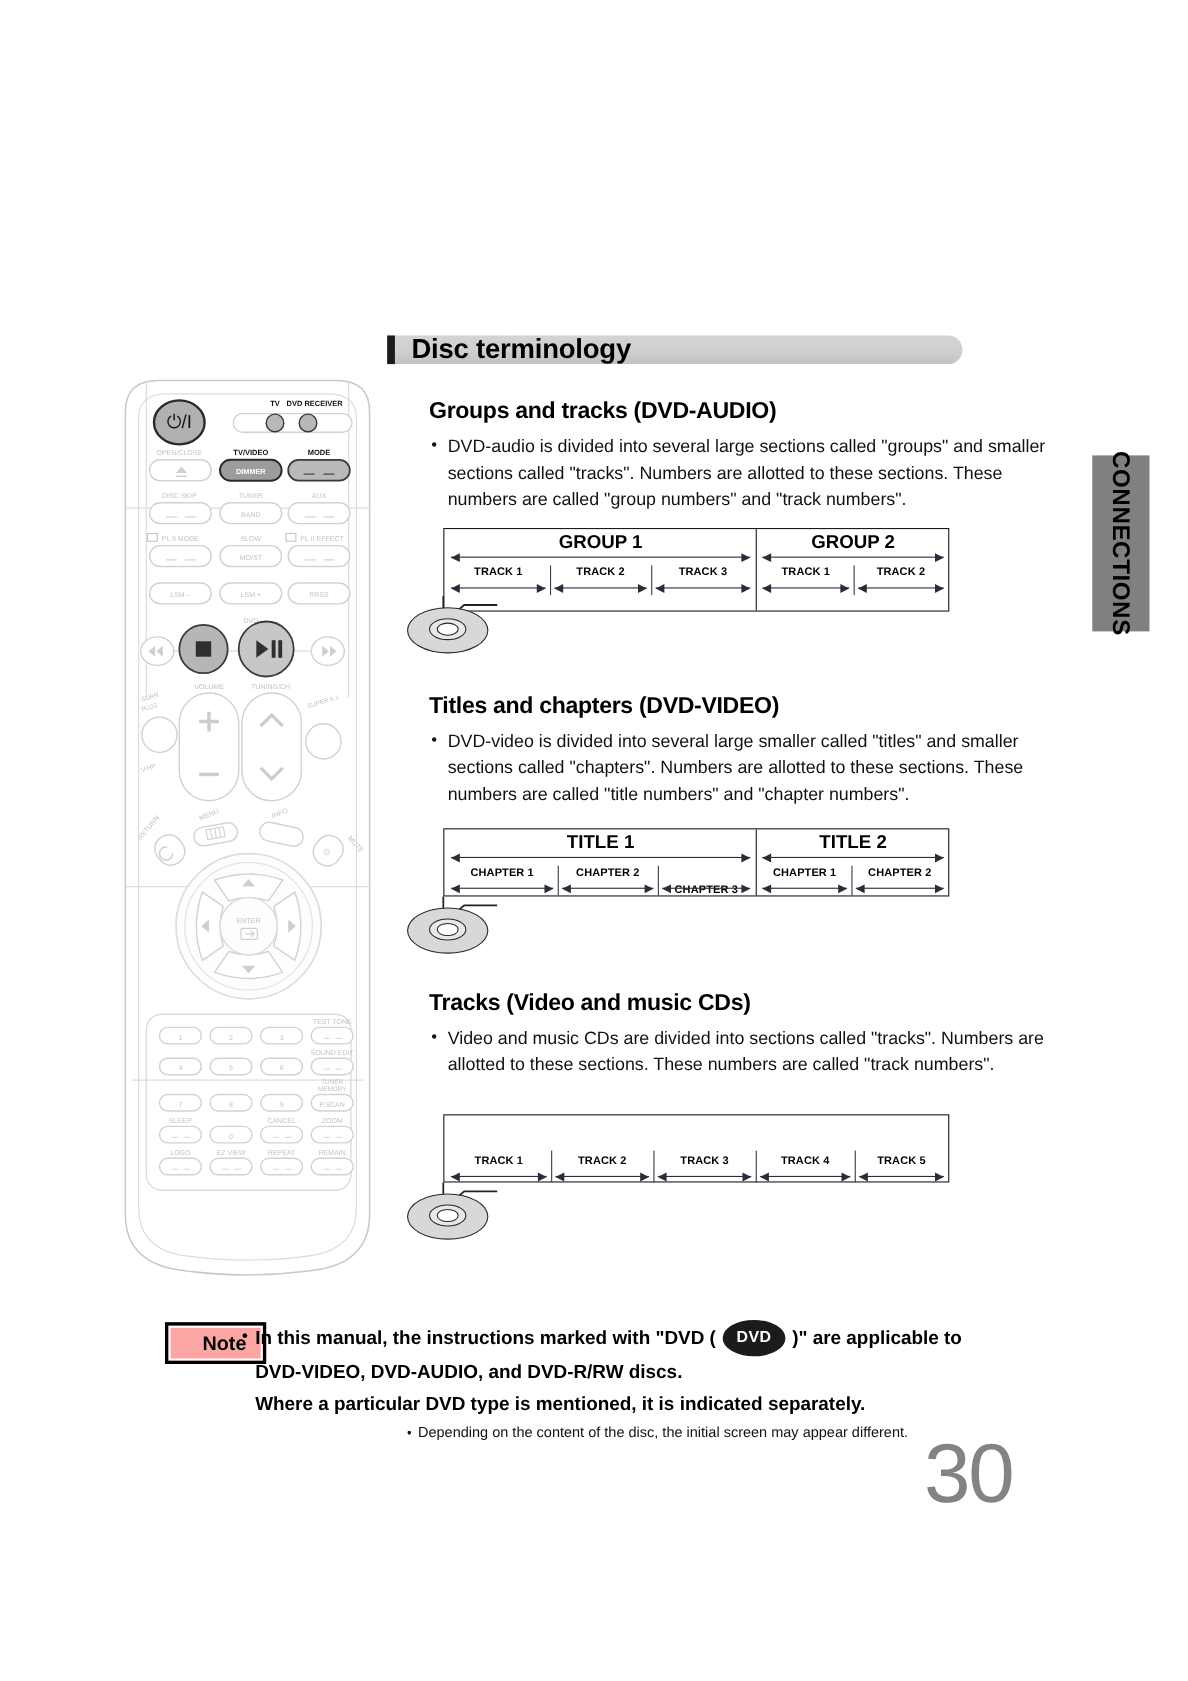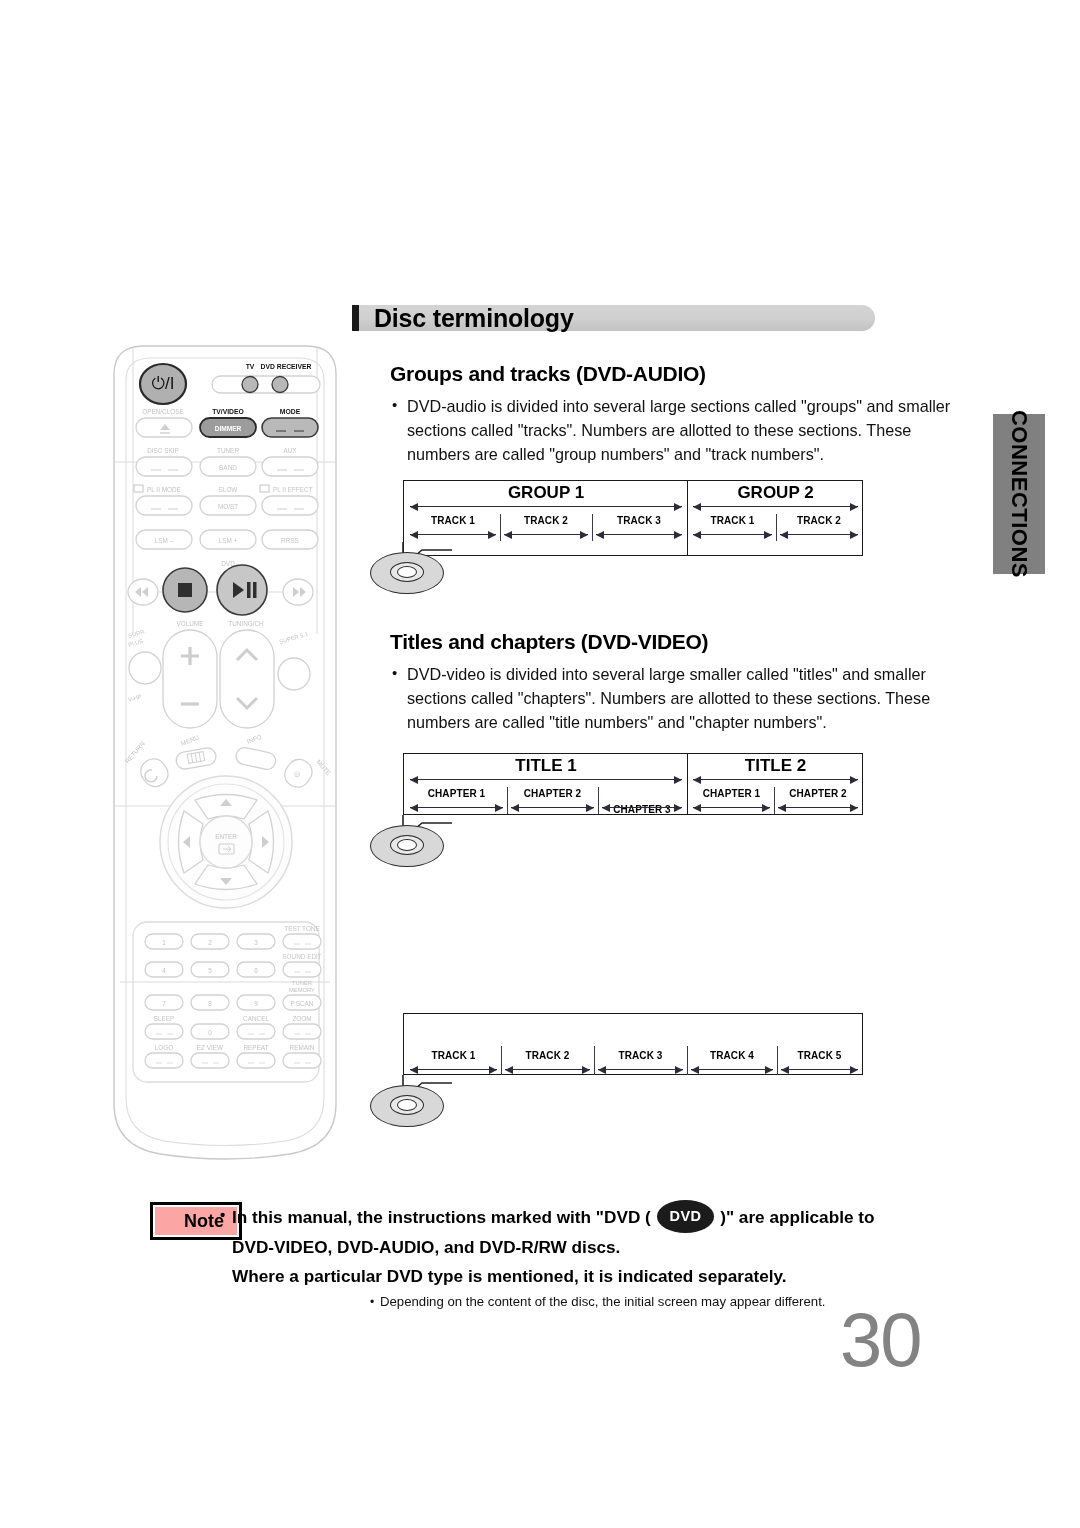--- a/index.html
+++ b/index.html
@@ -364,20 +364,24 @@
         <path d="M33 24 L33 0" stroke="#222" stroke-width="1.6" fill="none"></path>
         <path d="M33 24 L52 8 L82 8" stroke="#222" stroke-width="1.6" fill="none"></path>
       </svg>
       <div class="ellipse-shadow"></div>
       <div class="ellipse-outer"></div>
       <div class="hub-out"></div>
       <div class="hub-in"></div>
     </div>
   </div>
 
+  <div class="section" style="top:900px;">
+    <div class="sec-head">Tracks (Video and music CDs)</div>
+    <div class="sec-body">Video and music CDs are divided into sections called "tracks". Numbers are allotted to these sections. These numbers are called "track numbers".</div>
+  </div>
 
   <div class="diagram-wrap" style="left:0;top:0;">
     <div class="diagram" id="d3" style="left:403px; top:1013px; width:460px; height:62px;">
       <div class="minor-div" style="left:97px; top:32px; height:29px;"></div>
       <div class="minor-div" style="left:190px; top:32px; height:29px;"></div>
       <div class="minor-div" style="left:283px; top:32px; height:29px;"></div>
       <div class="minor-div" style="left:373px; top:32px; height:29px;"></div>
 
       <div class="arrow-span" style="left:6px; top:36px; width:87px; height:24px;">
         <div class="cap small" style="top:0;">TRACK 1</div>

